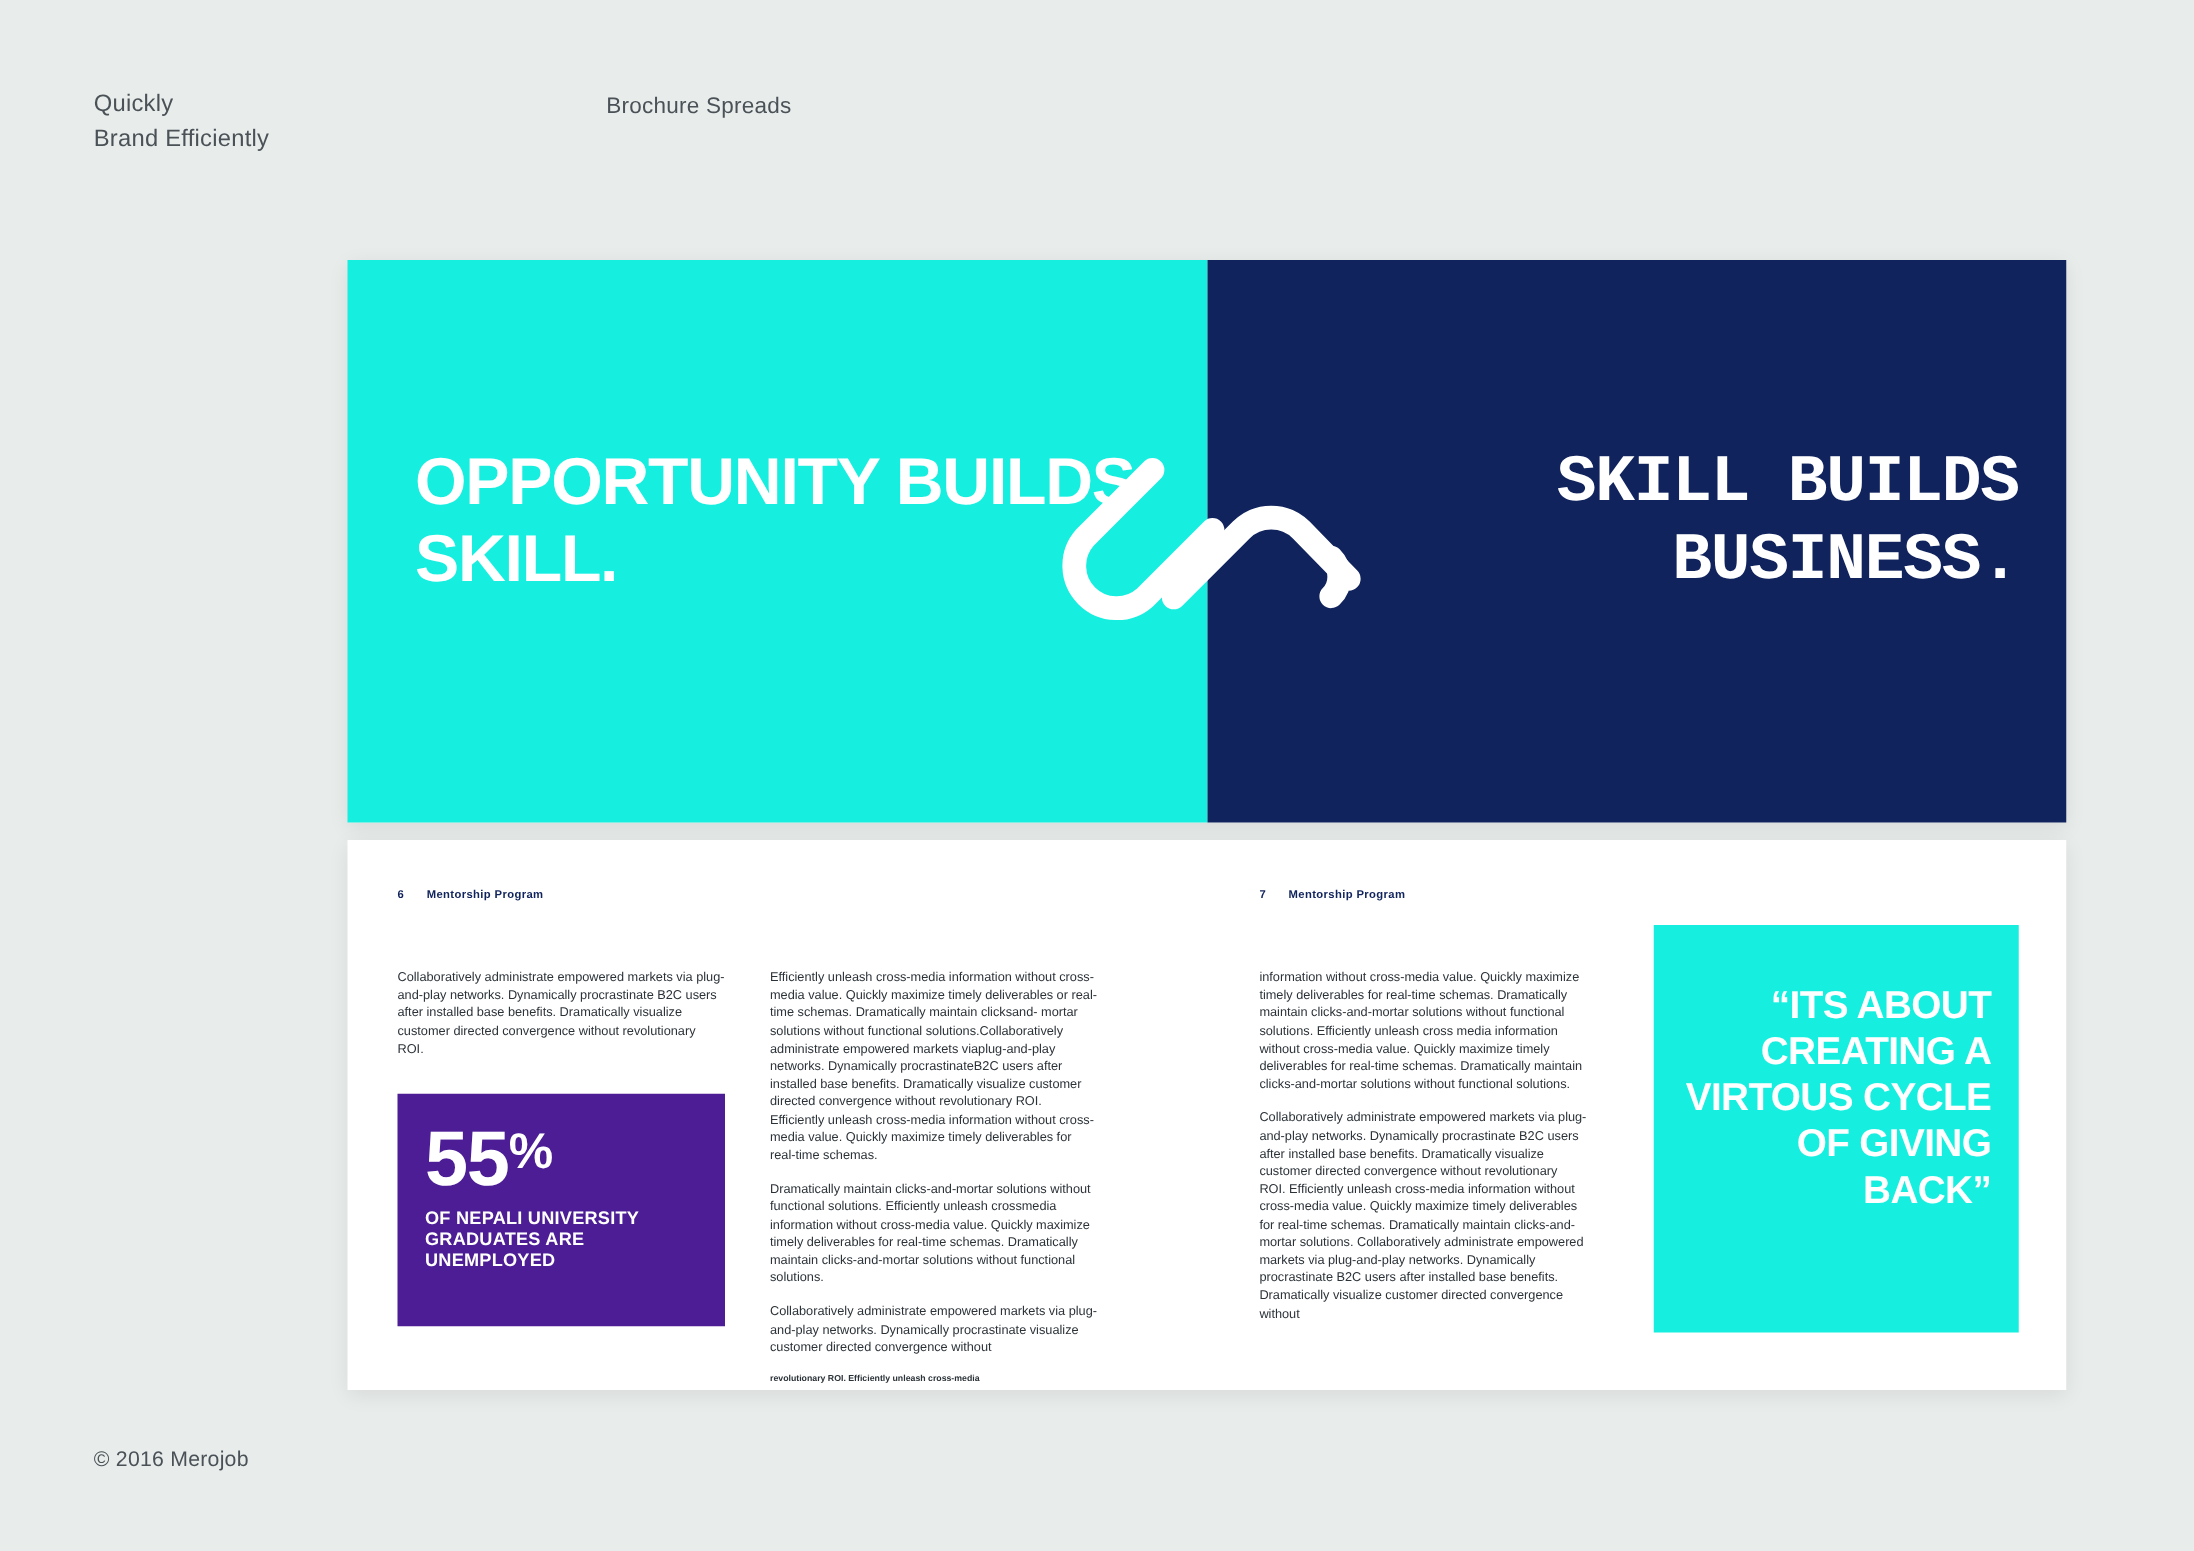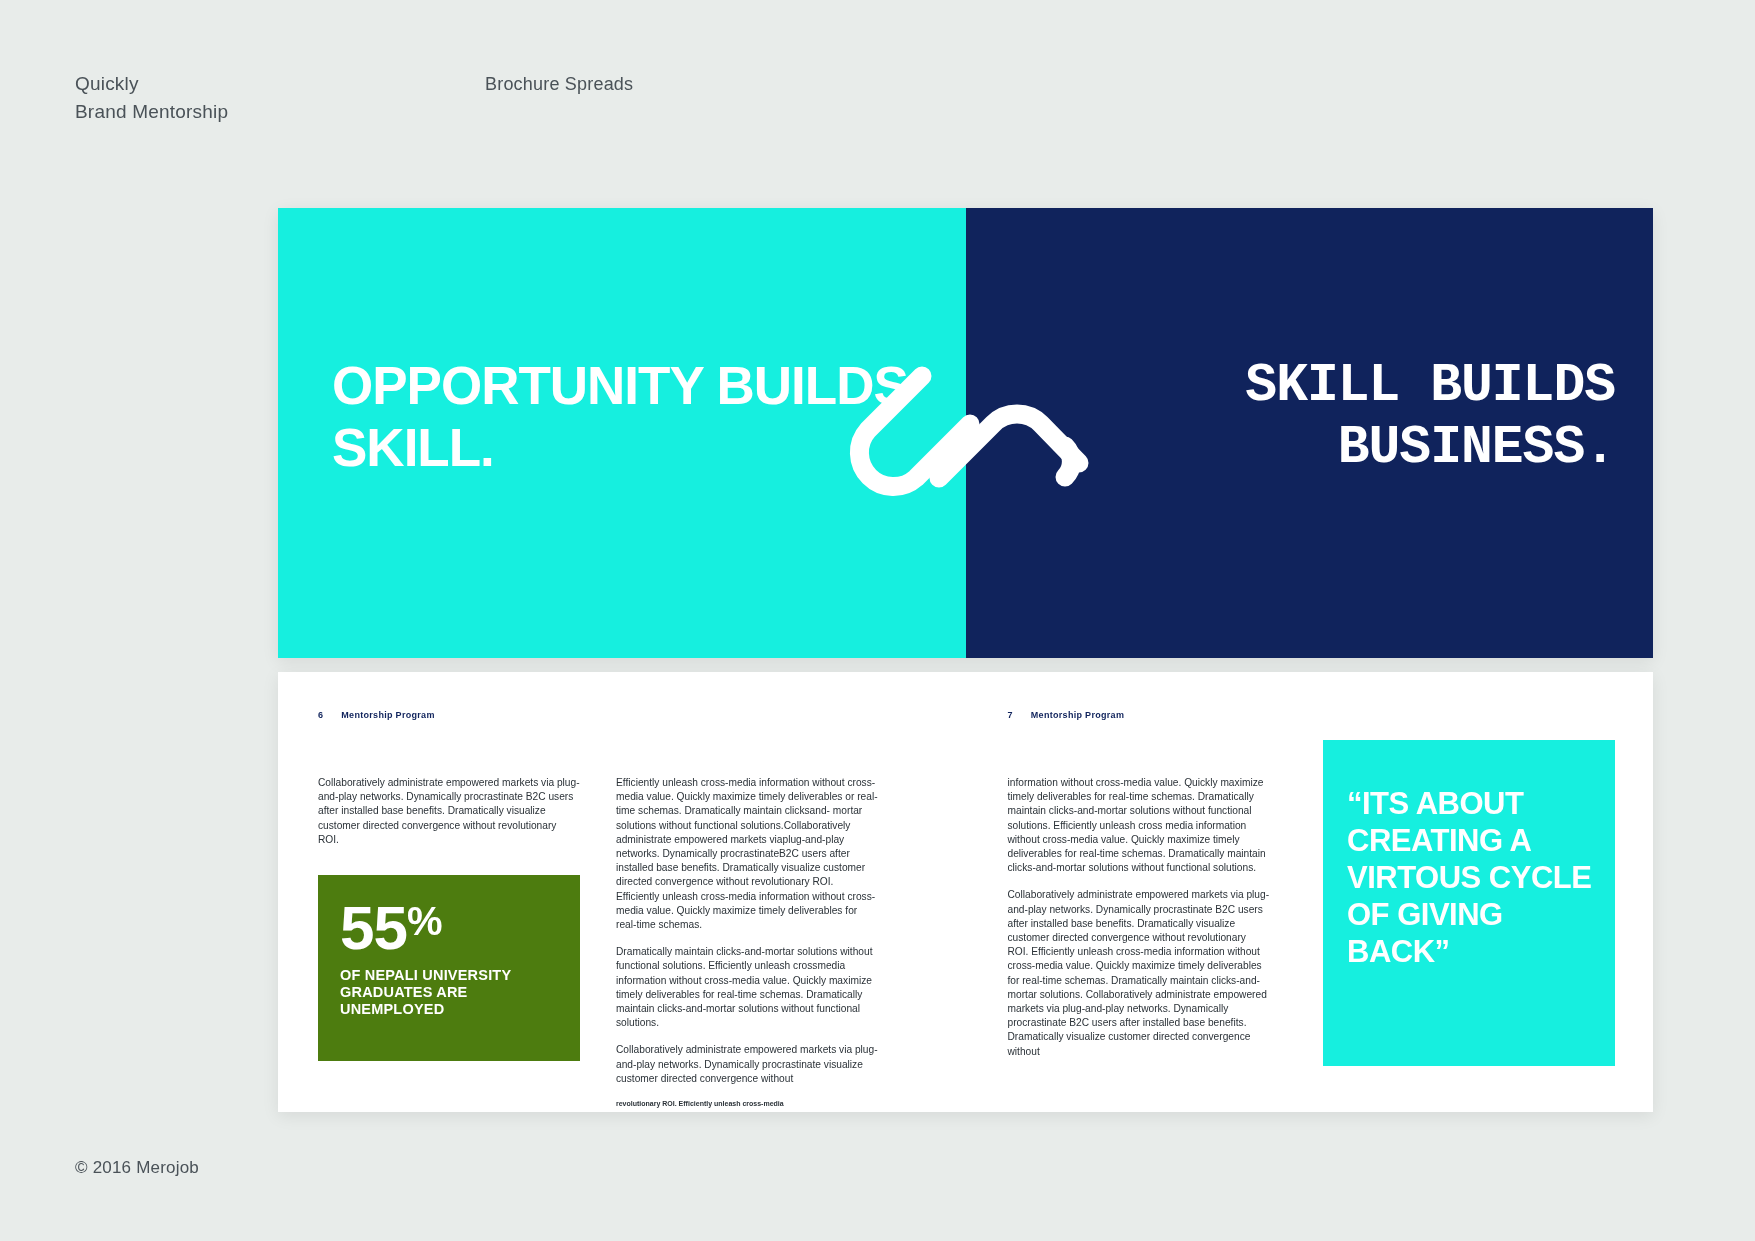--- a/index.html
+++ b/index.html
@@ -133,21 +133,21 @@
   .col p:last-child { margin-bottom: 0; }
   .tiny-tail {
     font-size: 7px;
     font-weight: bold;
     line-height: 9px;
     display: block;
   }
 
   
   .stat-box {
-    background: #4d7c0f;
+    background: #4c1d95;
     width: 262px;
     height: 186px;
     margin-top: 28px;
     padding: 22px 20px 0 22px;
     box-sizing: border-box;
     color: #ffffff;
   }
   .stat-number {
     font-size: 62px;
     font-weight: bold;
@@ -168,20 +168,21 @@
   .quote-box {
     position: absolute;
     right: 38px;
     top: 68px;
     width: 292px;
     height: 326px;
     background: #16efdf;
     color: #ffffff;
     box-sizing: border-box;
     padding: 45px 22px 0 24px;
+    text-align: right;
   }
   .quote-text {
     font-size: 31px;
     font-weight: bold;
     line-height: 37px;
     letter-spacing: -.5px;
   }
 
   
   .footer {
@@ -192,21 +193,21 @@
     color: #4a5258;
     letter-spacing: .2px;
   }
 </style>
 </head>
 <body>
 
 <div class="header">
   <div class="brand-block">
     <div>Quickly</div>
-    <div>Brand Mentorship</div>
+    <div>Brand Efficiently</div>
   </div>
   <div class="section-label">Brochure Spreads</div>
 </div>
 
 <div class="spread-one">
   <div class="panel-left">
     <div class="panel-headline">OPPORTUNITY BUILDS SKILL.</div>
   </div>
   <div class="panel-right">
     <div class="panel-headline">SKILL BUILDS BUSINESS.</div>

